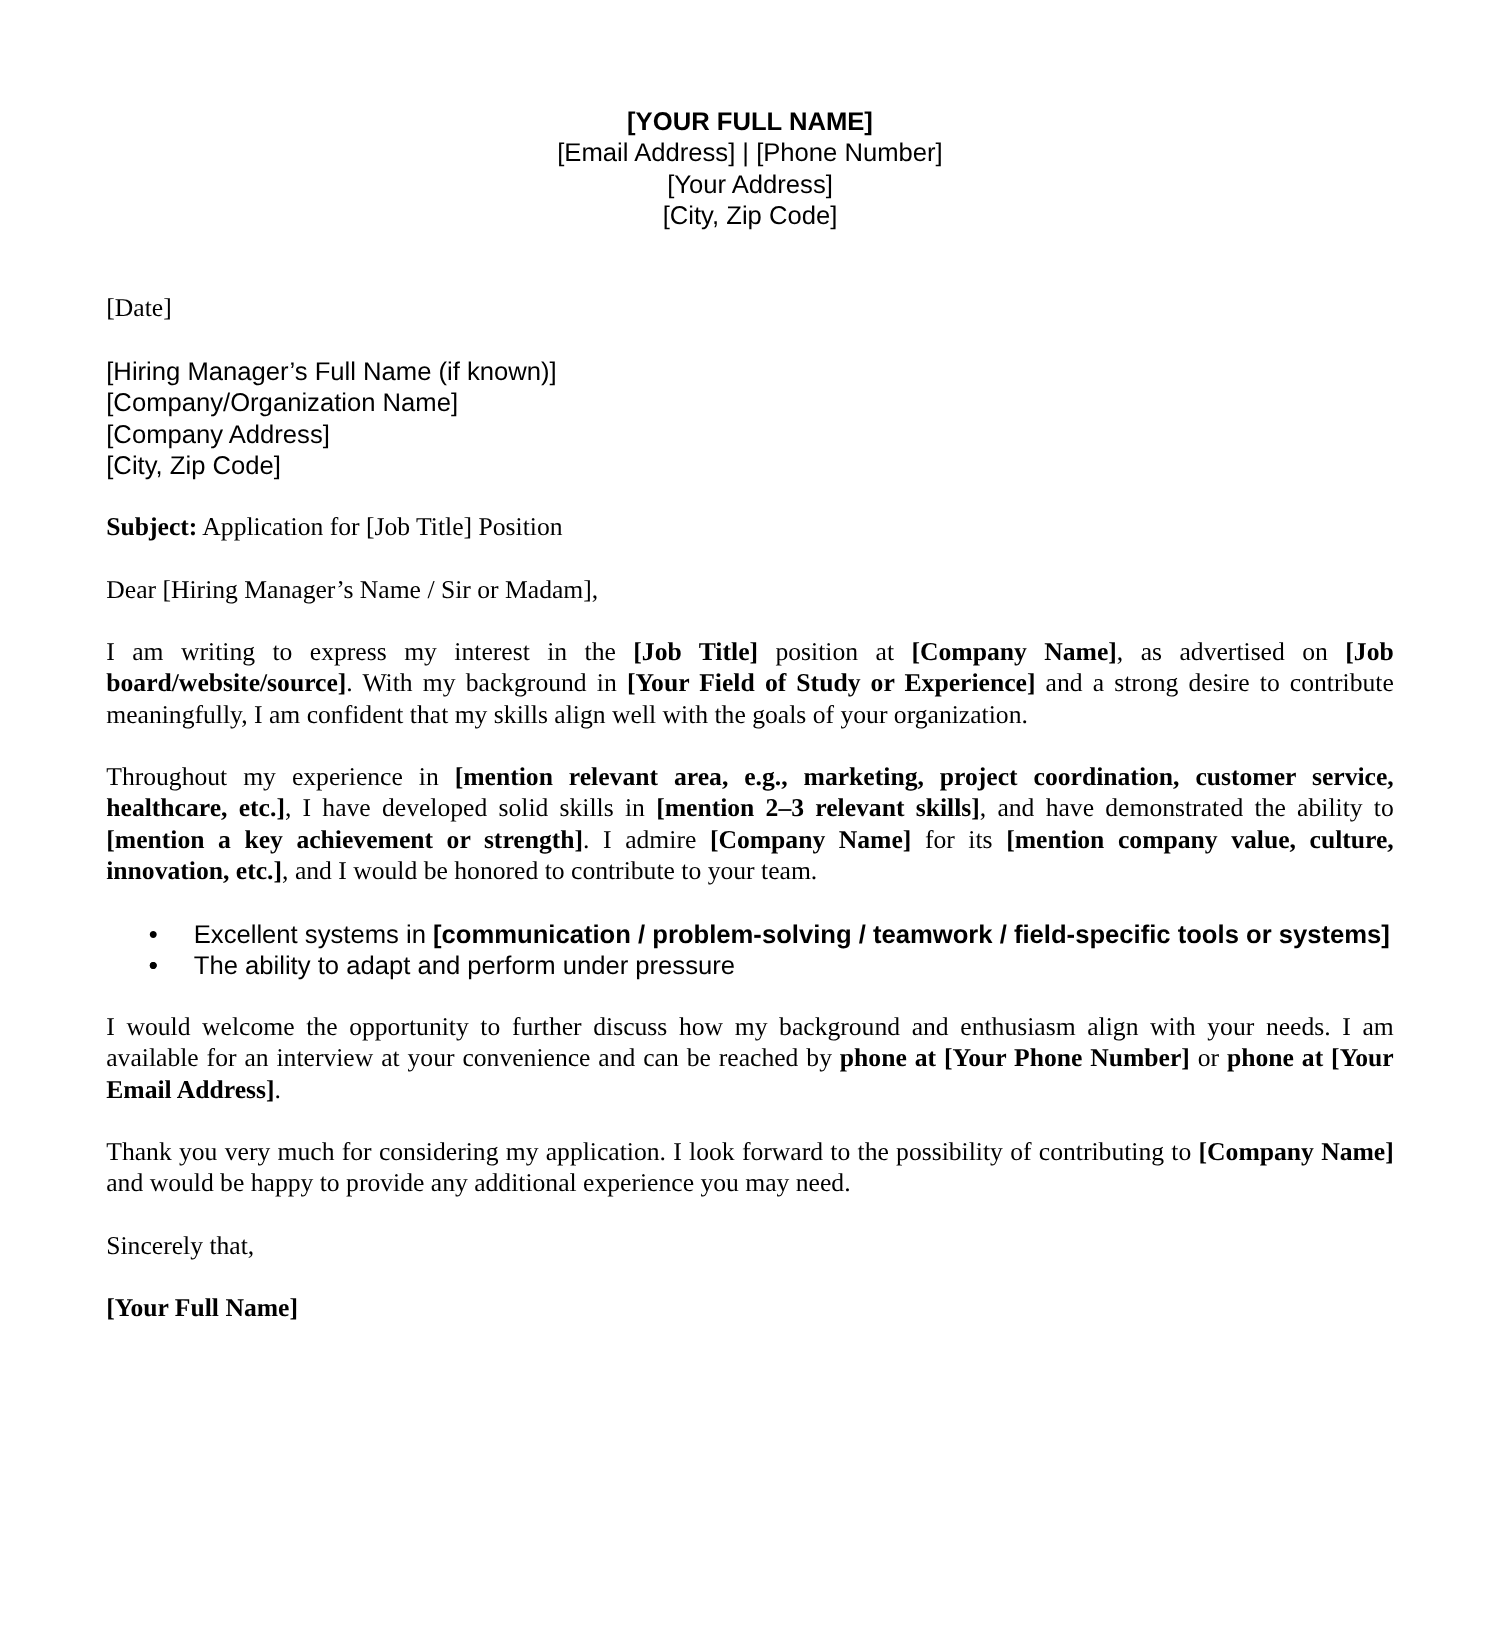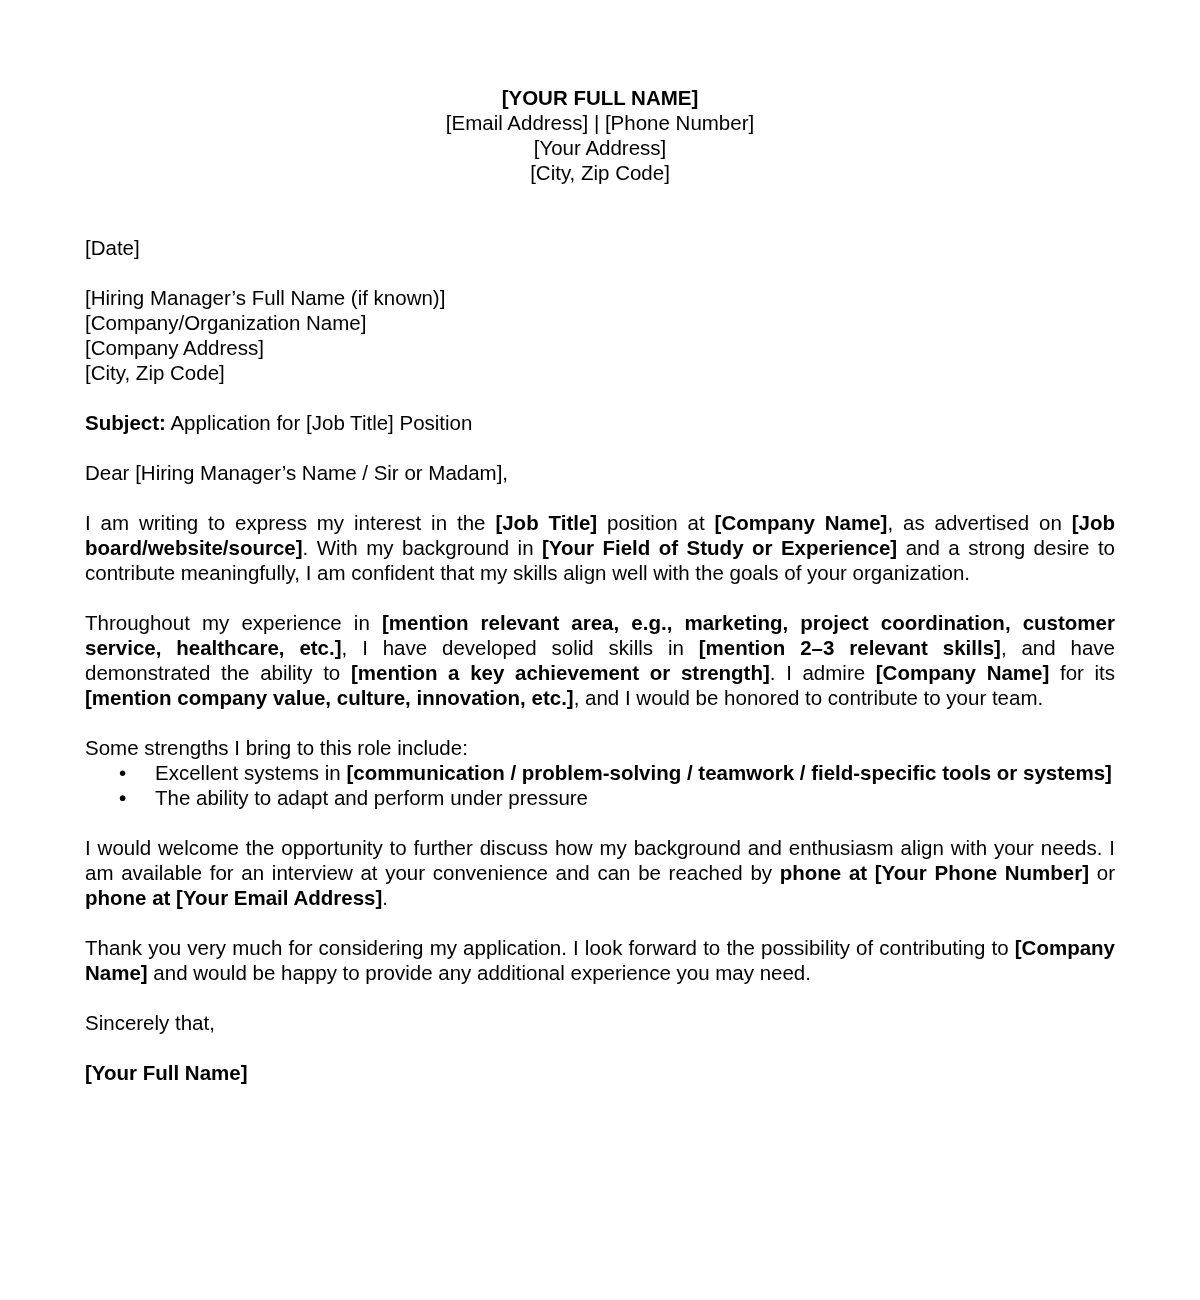--- a/index.html
+++ b/index.html
@@ -4,21 +4,21 @@
 <style>
   html, body { margin: 0; padding: 0; background: #ffffff; }
   body {
     width: 1200px; height: 1300px; position: relative; overflow: hidden;
     font-family: "Liberation Sans", sans-serif; color: #000;
     font-size: 20.5px; line-height: 25px;
   }
   .page { position: absolute; left: 85px; top: 85px; width: 1030px; }
   .header { text-align: center; }
   .header .name { font-weight: bold; }
-  .block { margin: 0; }
+  .block { margin: 0; font-family: Liberation Serif, serif; }
   .just { text-align: justify; text-align-last: left; }
   b { font-weight: bold; }
   ul.strengths { list-style: none; margin: 0; padding: 0; }
   ul.strengths li { position: relative; padding-left: 70px; text-align: justify; text-align-last: left; }
   ul.strengths li .bullet { position: absolute; left: 34px; top: 0; }
 </style>
 </head>
 <body>
 
 <div class="page">
@@ -47,21 +47,20 @@
   <div style="height:25px"></div>
   <p class="block">Dear [Hiring Manager’s Name / Sir or Madam],</p>
 
   <div style="height:25px"></div>
   <p class="block just"><span>I am writing to express my interest in the </span><b>[Job Title]</b><span> position at </span><b>[Company Name]</b><span>, as advertised on </span><b>[Job board/website/source]</b><span>. With my background in </span><b>[Your Field of Study or Experience]</b><span> and a strong desire to contribute meaningfully, I am confident that my skills align well with the goals of your organization.</span></p>
 
   <div style="height:25px"></div>
   <p class="block just"><span>Throughout my experience in </span><b>[mention relevant area, e.g., marketing, project coordination, customer service, healthcare, etc.]</b><span>, I have developed solid skills in </span><b>[mention 2–3 relevant skills]</b><span>, and have demonstrated the ability to </span><b>[mention a key achievement or strength]</b><span>. I admire </span><b>[Company Name]</b><span> for its </span><b>[mention company value, culture, innovation, etc.]</b><span>, and I would be honored to contribute to your team.</span></p>
 
   <div style="height:25px"></div>
-  <p class="block">Some strengths I bring to this role include:</p>
   <ul class="strengths">
     <li><span class="bullet">•</span><span><span>Excellent systems in </span><b>[communication / problem-solving / teamwork / field-specific tools or systems]</b></span></li>
     <li><span class="bullet">•</span></li>
     <li><span class="bullet">•</span><span><span>The ability to adapt and perform under pressure</span></span></li>
   </ul>
 
   <div style="height:25px"></div>
   <p class="block just"><span>I would welcome the opportunity to further discuss how my background and enthusiasm align with your needs. I am available for an interview at your convenience and can be reached by </span><b>phone at [Your Phone Number]</b><span> or </span><b>phone at [Your Email Address]</b><span>.</span></p>
 
   <div style="height:25px"></div>

